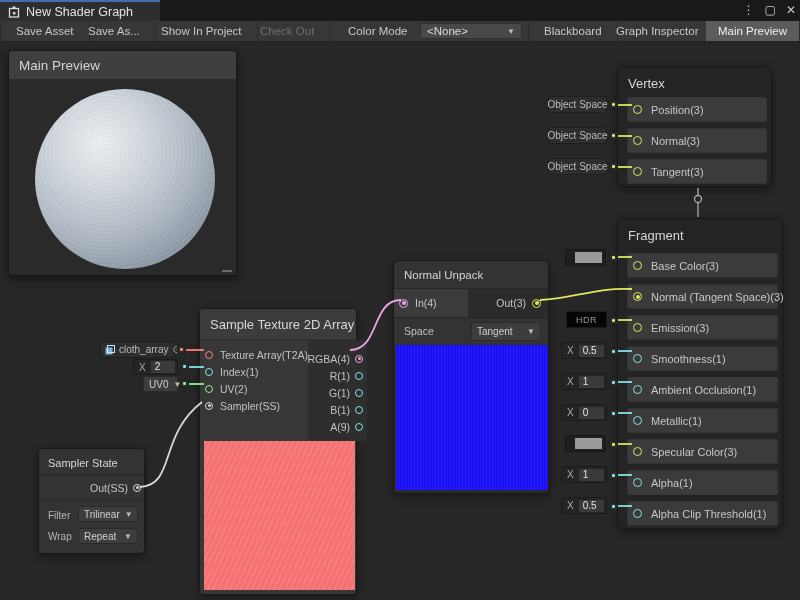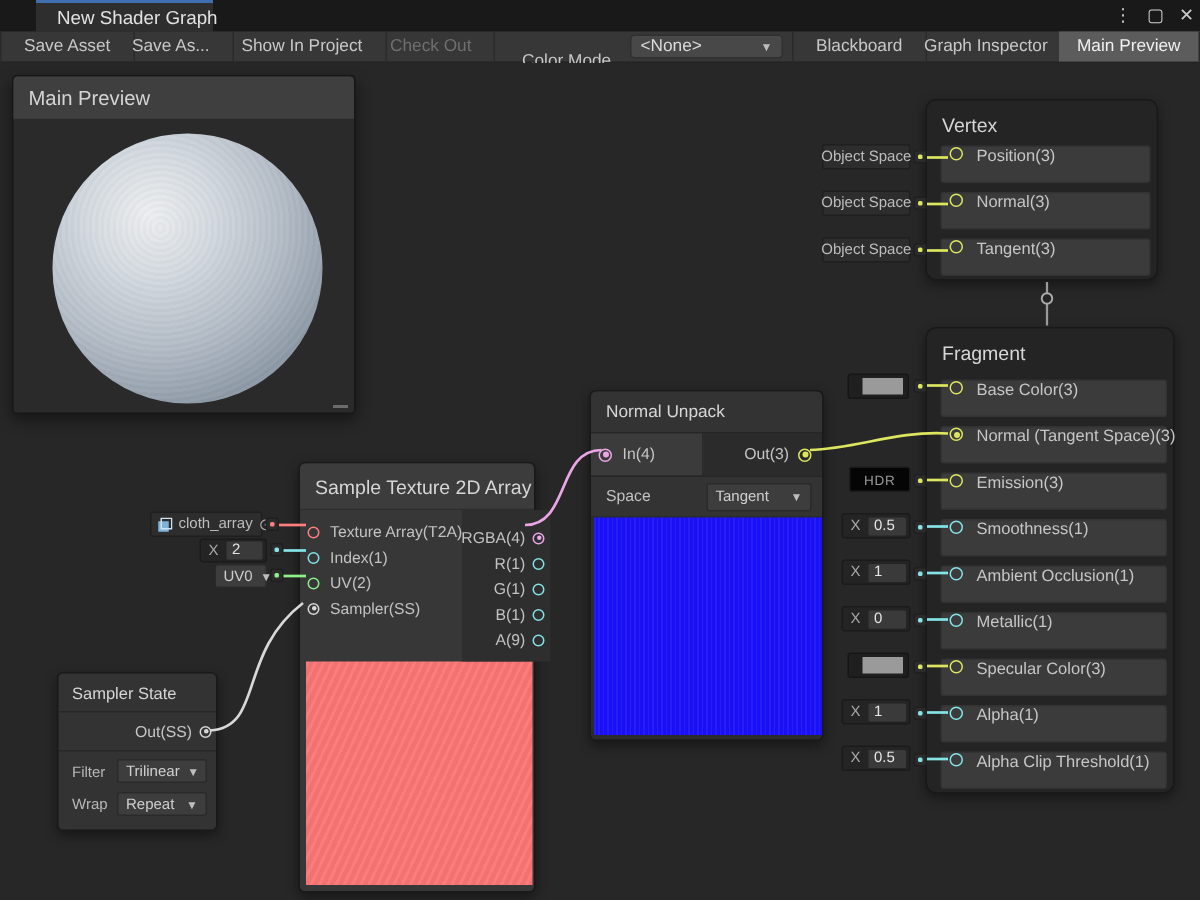--- a/index.html
+++ b/index.html
@@ -2,51 +2,51 @@
 <html style="--vec1: #84e4e7; --vec2: #8ff08a; --vec3: #dde65f; --vec4: #eba6e6; --texture: #ff7f7f; --sampler: #d8d8d8; --accent_tab: #3f6fb0; --preview_red: #fa7575; --preview_blue: #1a10f5; --swatch_gray: #9a9a9a;"><head>
 <meta charset="utf-8">
 <style>
   * { margin:0; padding:0; box-sizing:border-box; }
   html,body { width:800px; height:600px; overflow:hidden; background:#1a1a1a;
     font-family:"Liberation Sans", sans-serif; }
   #app { position:relative; width:800px; height:600px; background:#272727; }
 
   
   .tabbar { position:absolute; left:0; top:0; width:800px; height:21px; background:#191919; }
-  .tab { position:absolute; left:0; top:0; height:21px; width:118px; background:#2e2e2e;
-    border-top:2px solid var(--accent_tab); display:flex; align-items:center; padding:0 8px; gap:6px;margin-left:24px; }
+  .tab { position:absolute; left:0; top:0; height:21px; width:160px; background:#2e2e2e;
+    border-top:2px solid var(--accent_tab); display:flex; align-items:center; padding:0 8px; gap:6px; }
   .tab-title { color:#e2e2e2; font-size:12.5px; white-space:nowrap; }
   .win-icons { position:absolute; right:4px; top:0; height:21px; display:flex; align-items:center; gap:10px; color:#c9c9c9; }
   .win-icons span { font-size:12px; line-height:21px; cursor:default; }
 
   
   .toolbar { position:absolute; left:0; top:21px; width:800px; height:21px; background:#373737;
     border-bottom:1px solid #232323; color:#c8c8c8; font-size:11.5px; }
   .tb-btn { position:absolute; top:0; height:20px; display:flex; align-items:center; justify-content:center;
     border-right:1px solid #2a2a2a; padding:0 15px; white-space:nowrap; cursor:default; }
   .tb-btn.first { border-left:1px solid #2a2a2a; }
   .tb-btn.disabled { color:#6f6f6f; }
   .tb-btn.active { background:#5c5c5c; color:#f0f0f0; }
-  .tb-label { position:absolute; top:10px; height:20px; display:flex; align-items:center; padding:0 6px; }
+  .tb-label { position:absolute; top:0; height:20px; display:flex; align-items:center; padding:0 6px; }
   .tb-dd { position:absolute; top:2px; height:16px; width:102px; background:#484848; border:1px solid #303030;
     border-radius:3px; display:flex; align-items:center; padding:0 6px; color:#dcdcdc; }
   .tb-dd .dd-arrow { margin-left:auto; }
   .dd-arrow { font-size:8px; color:#bdbdbd; }
 
   
   .graph { position:absolute; left:0; top:42px; width:800px; height:558px; background:#272727; }
   svg.wires { position:absolute; left:0; top:0; width:800px; height:600px; z-index:3; pointer-events:none; }
   svg.wires path, svg.wires line { fill:none; stroke-width:1.8px; }
 
   
   .node { position:absolute; background:#242424; border:1px solid #191919; border-radius:7px;
     box-shadow:0 3px 8px rgba(0,0,0,.4); z-index:2; }
   .node-title { color:#d6d6d6; font-size:13px; padding:9px 10px 6px 10px; white-space:nowrap; }
   .slot-row { position:relative; margin:0 8px 6px 9px; height:25px; background:#3b3b3b; border:1px solid #333;
-    border-radius:2px; display:flex; align-items:flex-start; }
+    border-radius:2px; display:flex; align-items:center; }
   .slot-row .lbl { color:#c6c6c6; font-size:11px; margin-left:9px; white-space:nowrap; }
 
   
   .port { position:relative; width:9px; height:9px; border-radius:50%; border:1px solid var(--pc,#999);
     margin-left:5px; flex:none; z-index:4; }
   .port.conn::after { content:''; position:absolute; inset:1.5px; border-radius:50%; background:var(--pc,#999); }
   .t-vec1 { --pc:var(--vec1); } .t-vec2 { --pc:var(--vec2); } .t-vec3 { --pc:var(--vec3); }
   .t-vec4 { --pc:var(--vec4); } .t-tex  { --pc:var(--texture); } .t-ss { --pc:var(--sampler); }
 
   

